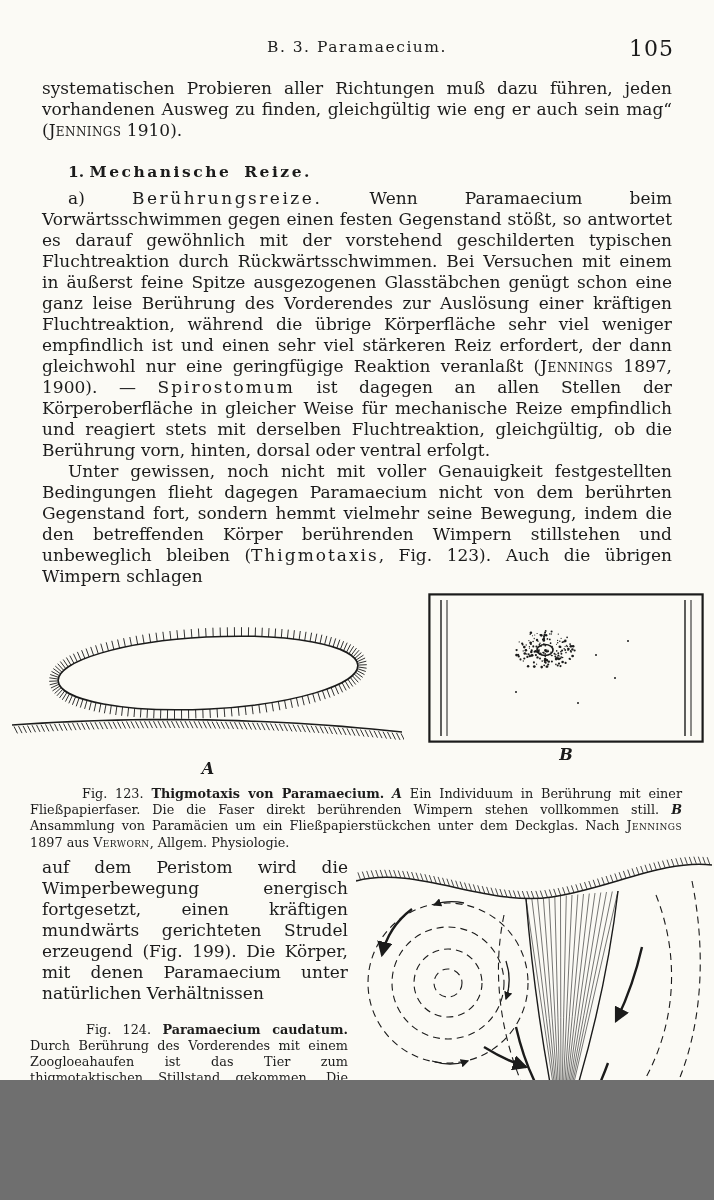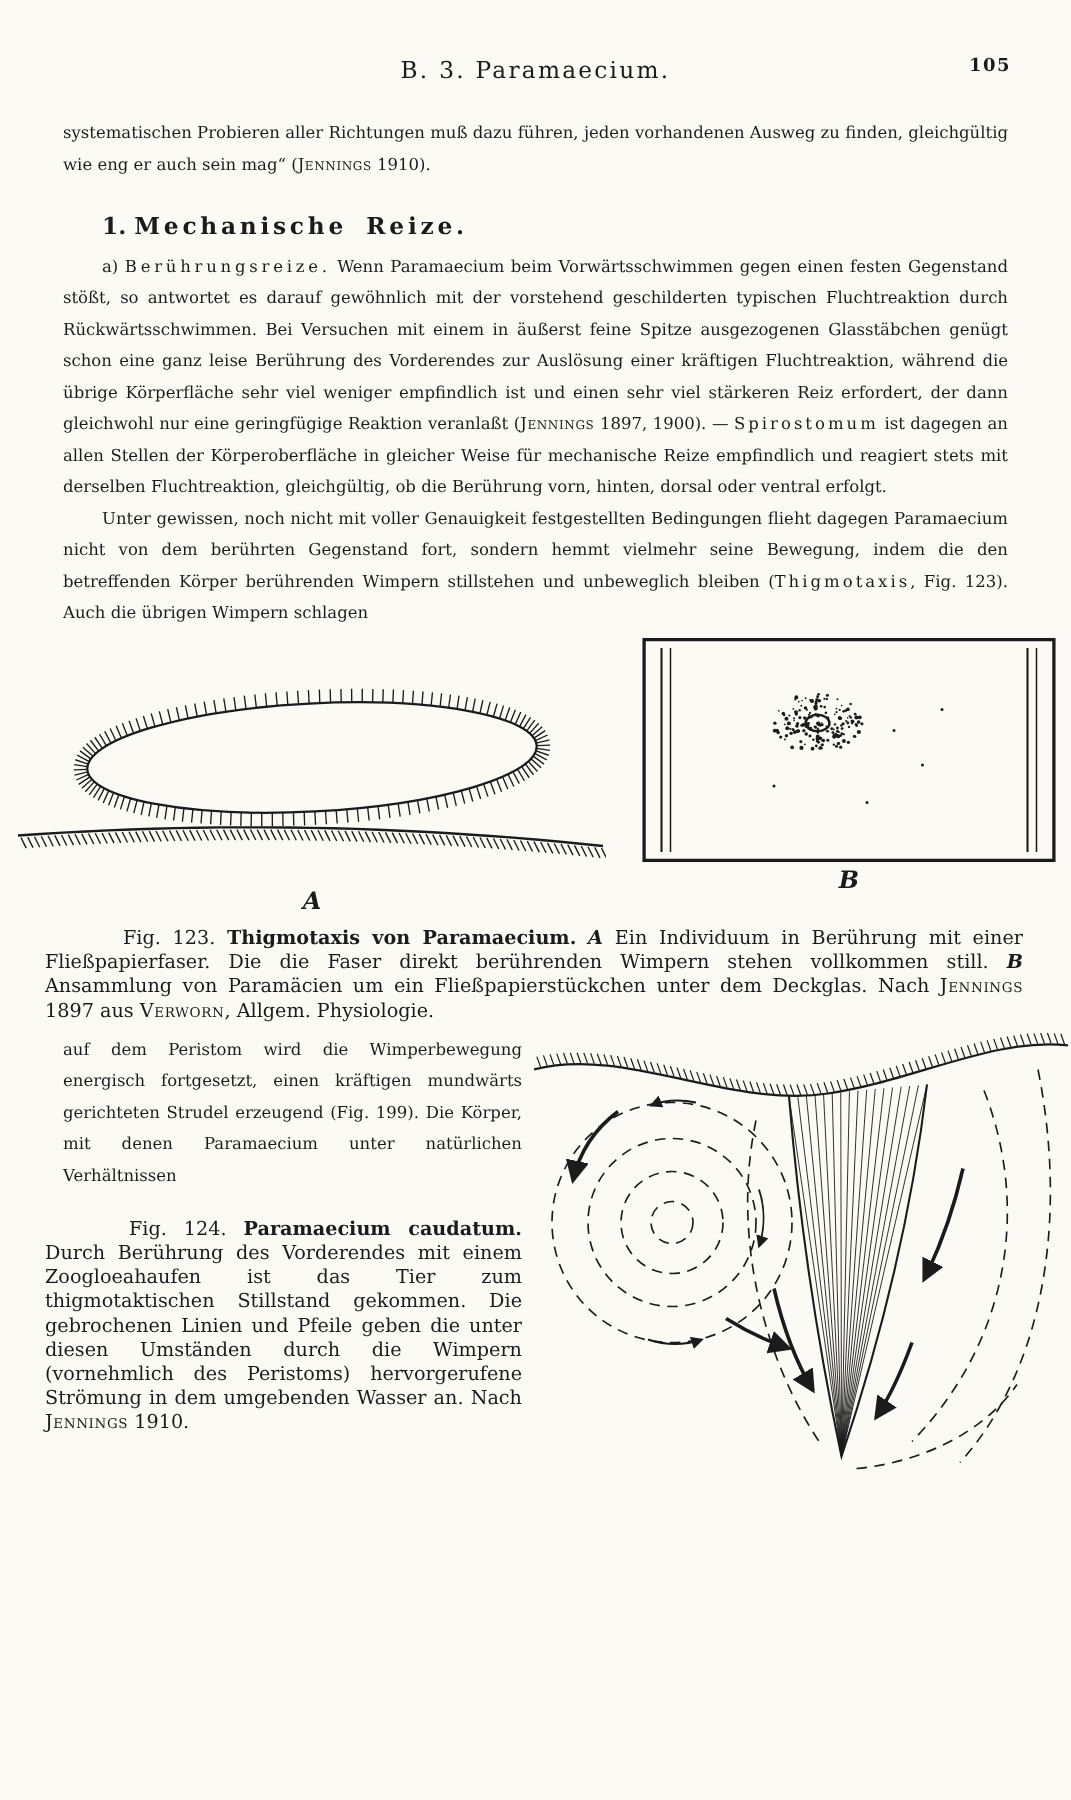--- a/index.html
+++ b/index.html
@@ -1,25 +1,25 @@
 <!DOCTYPE html>
 <html lang="de"><head>
 <meta charset="utf-8">
 <style>
   *{box-sizing:border-box;}
   html,body{margin:0;padding:0;background:#6f6f6f;}
   .page{
-    width:714px;height:1200px;margin:0 auto;position:relative;overflow:hidden;
+    width:714px;height:1080px;margin:0 auto;position:relative;overflow:hidden;
     background:#fbfaf5;color:#1b1b1b;
     font-family:"DejaVu Serif","Liberation Serif",serif;
   }
   .inner{padding:38px 42px 0 42px;}
   .running-head-row{position:relative;text-align:center;font-size:15.5px;letter-spacing:1.5px;margin-bottom:22px;}
-  .page-num{position:absolute;right:-2px;top:-2px;font-size:12px;letter-spacing:1px;font-weight:bold;}
-  p.para{margin:0;font-size:11px;line-height:21px;text-align:justify;}
+  .page-num{position:absolute;right:-2px;top:-2px;font-size:22px;letter-spacing:1px;}
+  p.para{margin:0;font-size:17px;line-height:21px;text-align:justify;}
   p.indent{text-indent:26px;}
   p.heading{margin:20px 0 6px 0;font-size:15.5px;line-height:21px;text-indent:26px;font-weight:bold;}
   .spaced{letter-spacing:2.5px;word-spacing:5px;}
   .spaced2{letter-spacing:2px;}
   .sc{font-variant:small-caps;letter-spacing:0.4px;}
   .bold{font-weight:bold;}
   .bi{font-weight:bold;font-style:italic;}
   .fig123-row{display:flex;justify-content:space-between;align-items:flex-start;margin:6px -32px 0 -30px;}
   .figA-wrap{width:392px;margin-top:16px;text-align:center;}
   .figB-wrap{width:276px;margin-top:0;text-align:center;}

